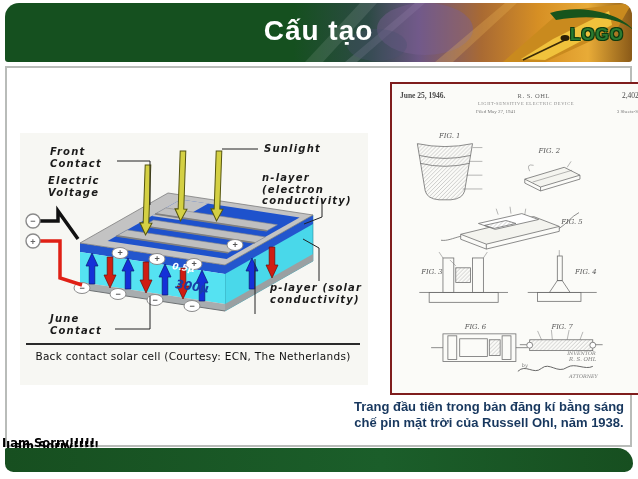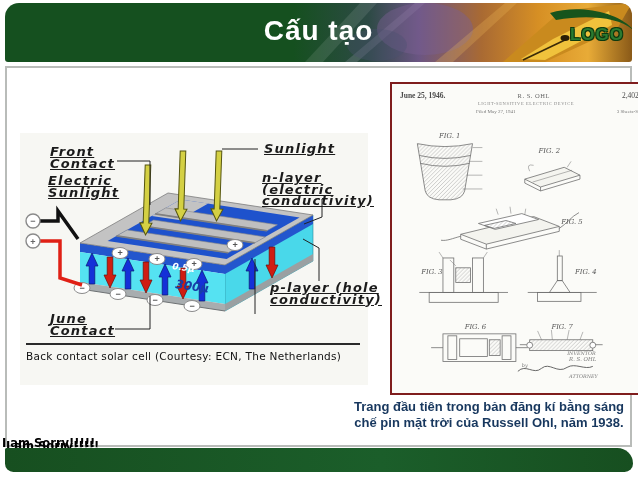--- a/index.html
+++ b/index.html
@@ -12,23 +12,23 @@
   .page-title{left:0;top:12px;width:100%;text-align:center;color:#ffffff;font-size:28px;font-weight:bold;letter-spacing:1px;}
   .logo-text{right:8px;top:22px;font-size:17px;font-weight:bold;letter-spacing:1px;color:#2b7a30;
     text-shadow:1px 1px 0 #0c3a10,-1px -1px 0 #0c3a10,1px -1px 0 #0c3a10,-1px 1px 0 #0c3a10;margin-left:16px;}
   
   .content-area{left:5px;top:66px;width:627px;height:381px;background:#ffffff;border:2px solid #b9bcb9;box-sizing:border-box;}
   .bottom-bar{left:5px;right:5px;bottom:7px;height:24px;background:linear-gradient(to right,#174f20,#1b5e2a 60%,#174f20);
     border-radius:3px 30px 16px 16px;}
   
   .diagram{left:20px;top:133px;width:348px;height:252px;background:#f7f7f3;}
   .dlabel{position:absolute;font-family:"DejaVu Sans",sans-serif;font-weight:bold;font-style:italic;
-    font-size:13px;line-height:11.5px;letter-spacing:1.2px;color:#1b1b1b;white-space:pre-line;text-decoration:underline;}
+    font-size:10px;line-height:11.5px;letter-spacing:1.2px;color:#1b1b1b;white-space:pre-line;}
   .diagram-caption{position:absolute;left:6px;top:210px;width:334px;border-top:2px solid #2a2a2a;padding-top:5px;
-    font-family:"DejaVu Sans",sans-serif;font-size:10.5px;letter-spacing:0.3px;color:#111;}
+    text-align:center;font-family:"DejaVu Sans",sans-serif;font-size:10.5px;letter-spacing:0.3px;color:#111;}
   
   .patent{left:390px;top:82px;width:272px;height:313px;background:#fbfbf8;border:2px solid #7f1d1d;box-sizing:border-box;}
   .pat-row1{position:absolute;left:8px;right:8px;top:7px;display:flex;justify-content:space-between;align-items:baseline;}
   .pat-date{font-family:"Liberation Serif",serif;font-weight:bold;font-size:7.5px;color:#4a4a4a;}
   .pat-name{font-family:"Liberation Serif",serif;font-size:6.5px;color:#666;letter-spacing:.5px;}
   .pat-num{font-family:"Liberation Serif",serif;font-weight:normal;font-size:7.5px;color:#4a4a4a;}
   .pat-title{position:absolute;left:0;right:0;top:17px;text-align:center;font-family:"Liberation Serif",serif;
     font-size:4.5px;letter-spacing:.6px;color:#8a8a8a;}
   .pat-filed{position:absolute;left:84px;top:25px;font-family:"Liberation Serif",serif;font-size:5px;color:#777;}
   .pat-sheet{position:absolute;right:10px;top:25px;font-family:"Liberation Serif",serif;font-size:5px;color:#777;}
@@ -164,26 +164,26 @@
       <path d="M302,66 V84 L284,91"></path>
       <path d="M299,148 V115 L283,106"></path>
       <path d="M235,181 V126"></path>
       <path d="M95,196 H130 V163"></path>
     </g>
   </svg>
 
   <div class="dlabel" style="left:30px;top:13px">Front
 Contact</div>
   <div class="dlabel" style="left:28px;top:42px">Electric
-Sunlight</div>
+Voltage</div>
   <div class="dlabel" style="left:244px;top:10px">Sunlight</div>
   <div class="dlabel" style="left:242px;top:39px">n-layer
-(electric
+(electron
 conductivity)</div>
-  <div class="dlabel" style="left:250px;top:149px">p-layer (hole
+  <div class="dlabel" style="left:250px;top:149px">p-layer (solar
 conductivity)</div>
   <div class="dlabel" style="left:30px;top:180px">June
 Contact</div>
 
   <div class="diagram-caption">Back contact solar cell  (Courtesy: ECN, The Netherlands)</div>
 </div>
 
 <div class="abs patent">
   <div class="pat-row1">
     <span class="pat-date">June 25, 1946.</span>

